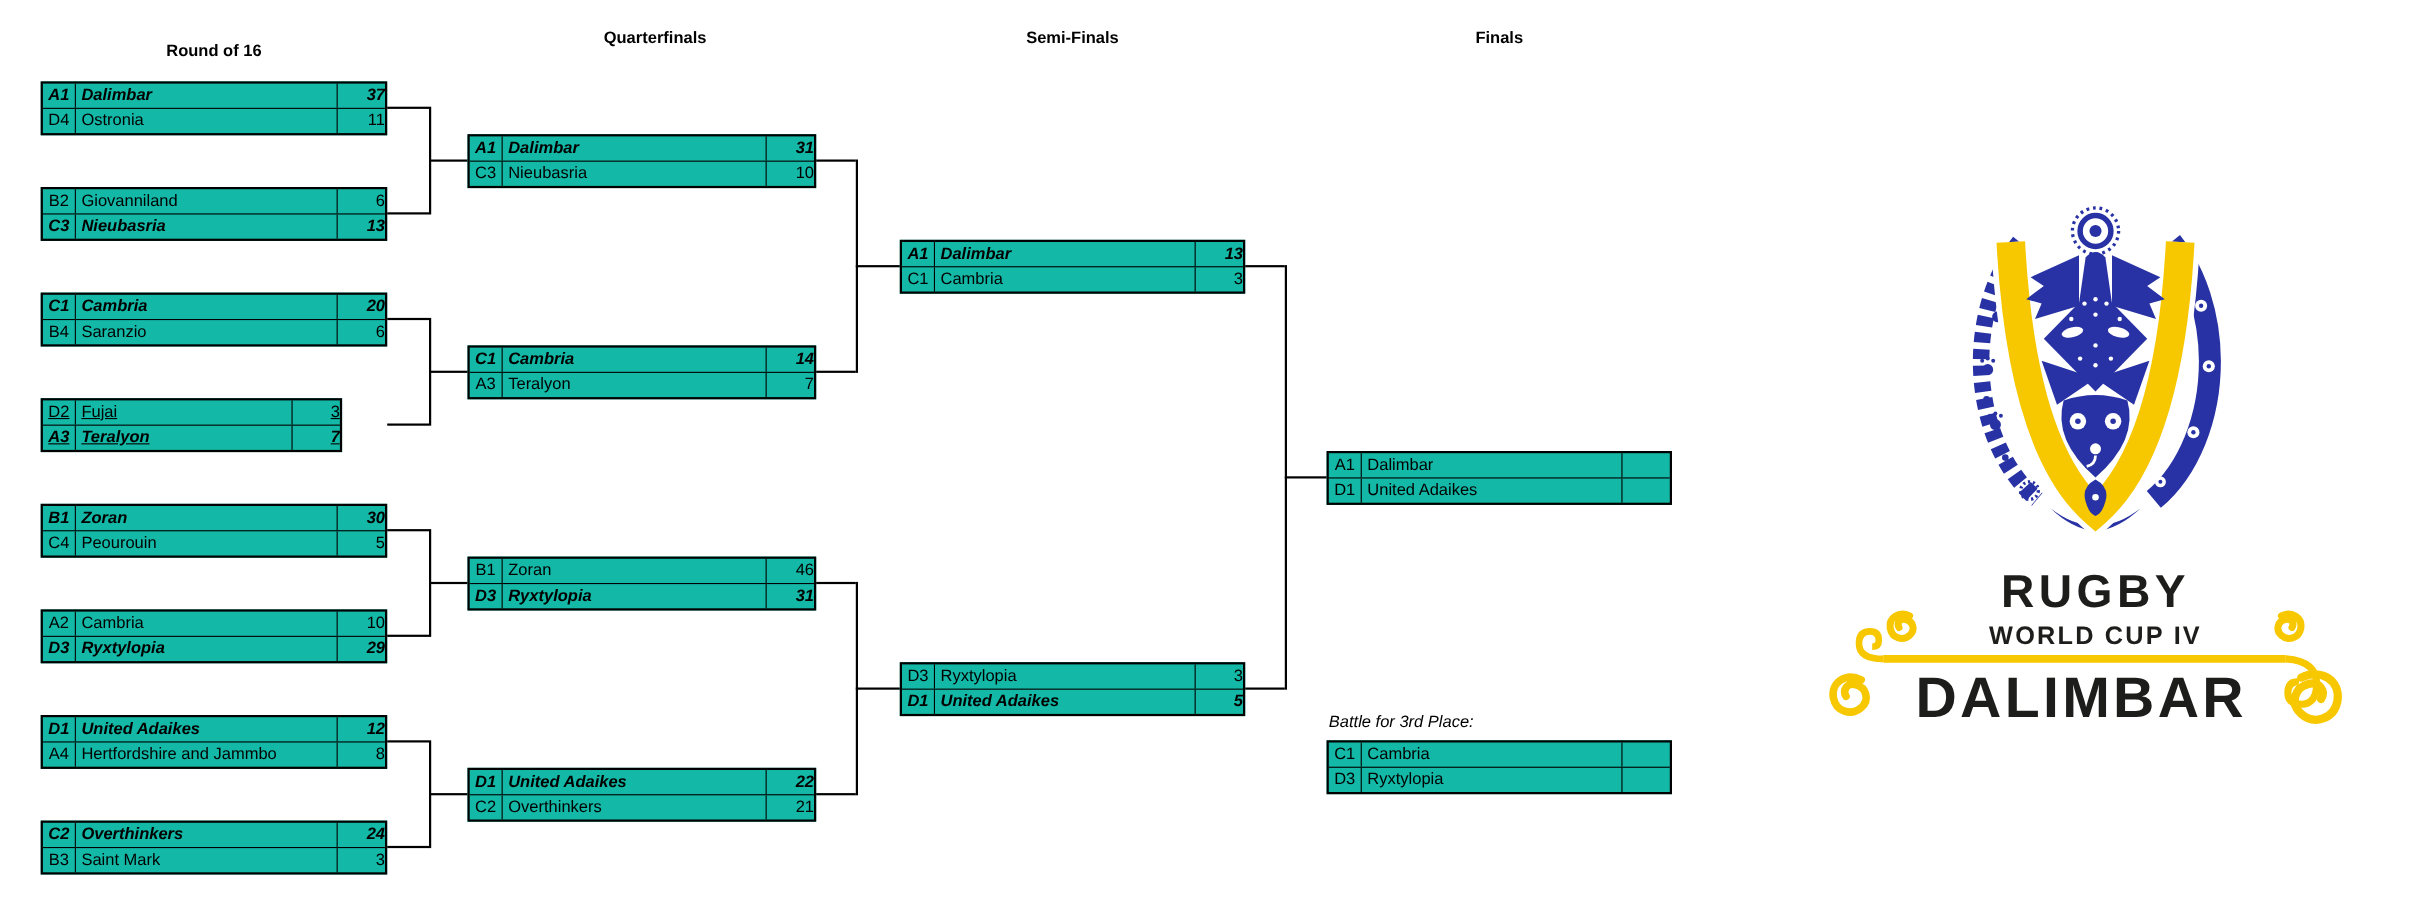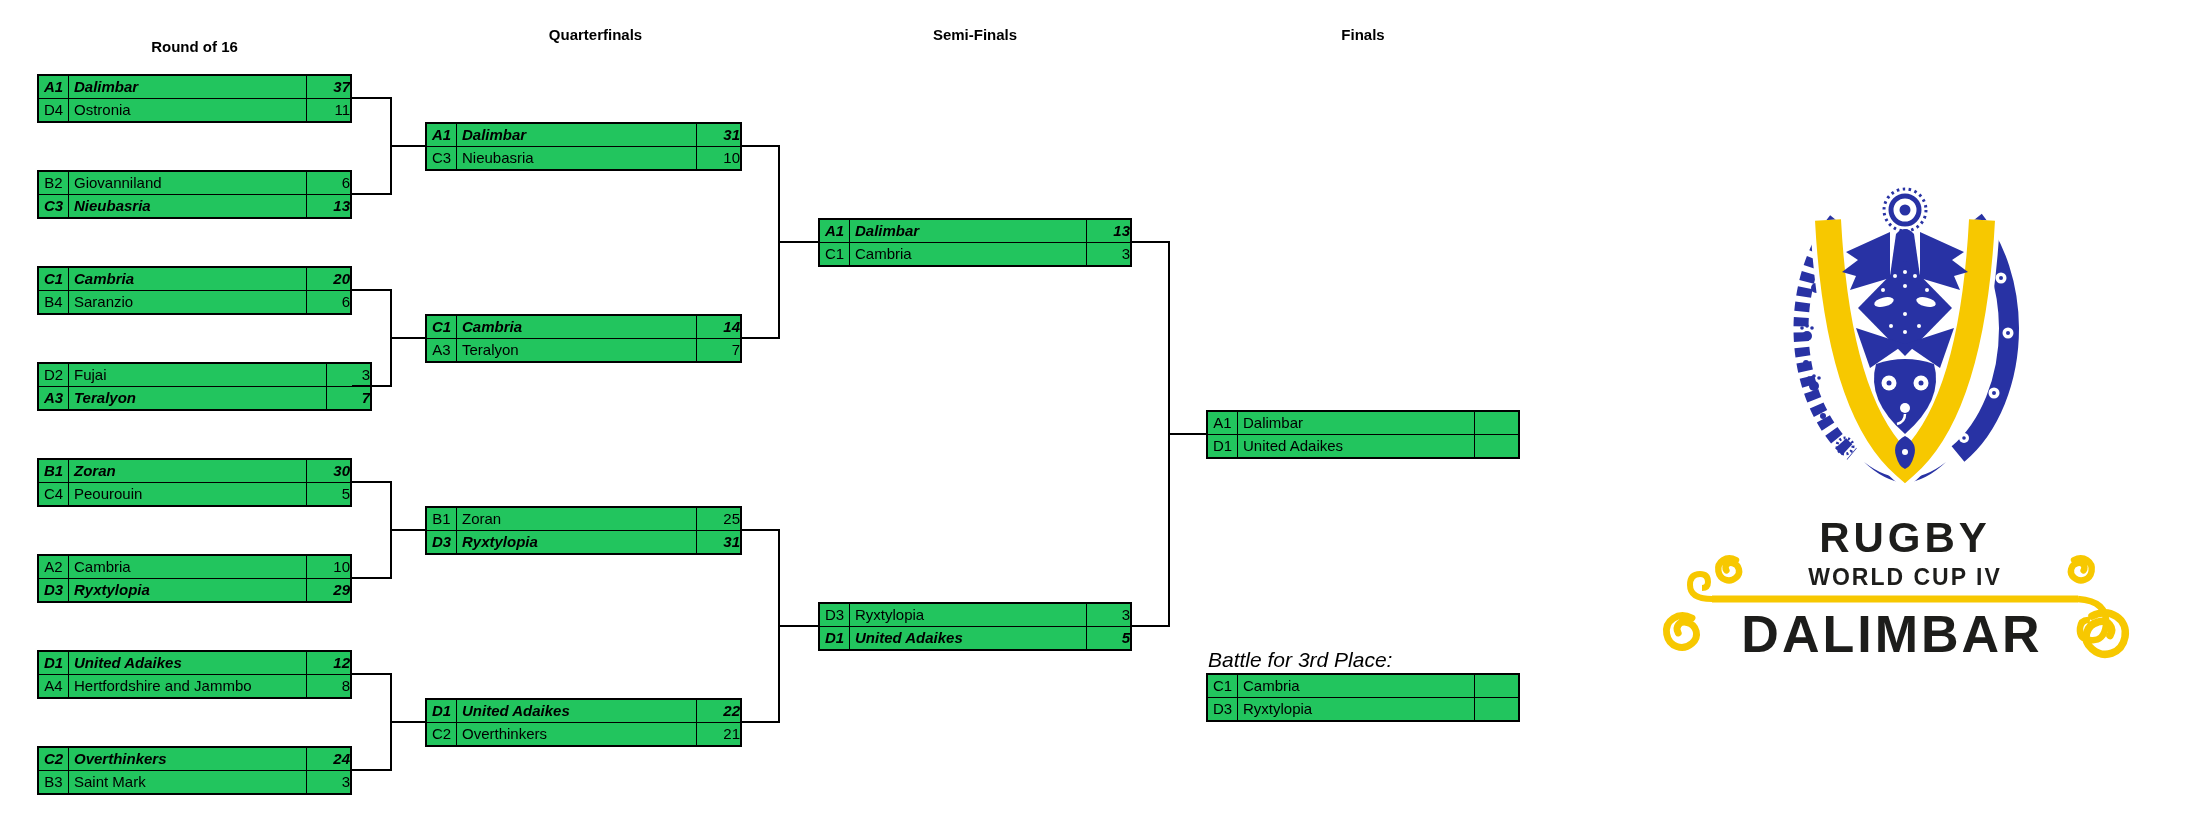--- a/index.html
+++ b/index.html
@@ -1,30 +1,30 @@
 <!DOCTYPE html>
 <html><head>
 <meta charset="utf-8">
 <style>
   html,body{margin:0;padding:0;background:#fff;}
   #app{
     position:relative;width:2197px;height:817px;background:#fff;overflow:hidden;
     font-family:"Liberation Sans","DejaVu Sans",sans-serif;font-size:15px;color:#000;
   }
   .round-header{position:absolute;text-align:center;font-weight:bold;font-size:15px;}
-  .match{position:absolute;height:49px;border:2px solid #000;background:#22c55e;box-sizing:border-box;}
+  .match{position:absolute;height:49px;border:2px solid #000;background:#14b8a6;box-sizing:border-box;}
   .team-row{display:flex;height:22px;}
   .team-row.top{border-bottom:1px solid #000;}
   .cell{line-height:21px;white-space:nowrap;overflow:hidden;box-sizing:border-box;}
   .cell.seed{width:30px;text-align:center;border-right:1px solid #000;flex:none;}
   .cell.name{flex:1;padding:0 5px;border-right:1px solid #000;}
   .cell.score{width:43px;text-align:right;flex:none;}
   .team-row.winner .cell{font-weight:bold;font-style:italic;}
   .cline{position:absolute;background:#000;}
-  .third-label{position:absolute;font-style:italic;font-size:21px;}
+  .third-label{position:absolute;font-style:italic;font-size:15px;}
   .logo{position:absolute;left:1640px;top:168px;}
 </style>
 </head>
 <body>
 
 <div id="app">
 
   <div class="round-header" style="left:37px;top:38px;width:315px">Round of 16</div>
   <div class="round-header" style="left:437px;top:26px;width:317px">Quarterfinals</div>
   <div class="round-header" style="left:818px;top:26px;width:314px">Semi-Finals</div>
@@ -62,21 +62,21 @@
           <div class="cell seed">C1</div>
           <div class="cell name">Cambria</div>
           <div class="cell score">20</div>
         </div>
         <div class="team-row">
           <div class="cell seed">B4</div>
           <div class="cell name">Saranzio</div>
           <div class="cell score">6</div>
         </div>
       </div>
-      <div class="match" style="left: 37px; top: 362px; width: 335px;">
+      <div class="match" style="left: 37px; top: 362px; width: 274px; text-decoration: underline;">
         <div class="team-row top">
           <div class="cell seed">D2</div>
           <div class="cell name">Fujai</div>
           <div class="cell score">3</div>
         </div>
         <div class="team-row winner">
           <div class="cell seed">A3</div>
           <div class="cell name">Teralyon</div>
           <div class="cell score">7</div>
         </div>
@@ -150,21 +150,21 @@
         <div class="team-row">
           <div class="cell seed">A3</div>
           <div class="cell name">Teralyon</div>
           <div class="cell score">7</div>
         </div>
       </div>
       <div class="match" style="left: 425px; top: 506px; width: 317px;">
         <div class="team-row top">
           <div class="cell seed">B1</div>
           <div class="cell name">Zoran</div>
-          <div class="cell score">25</div>
+          <div class="cell score">46</div>
         </div>
         <div class="team-row winner">
           <div class="cell seed">D3</div>
           <div class="cell name">Ryxtylopia</div>
           <div class="cell score">31</div>
         </div>
       </div>
       <div class="match" style="left: 425px; top: 698px; width: 317px;">
         <div class="team-row top winner">
           <div class="cell seed">D1</div>

